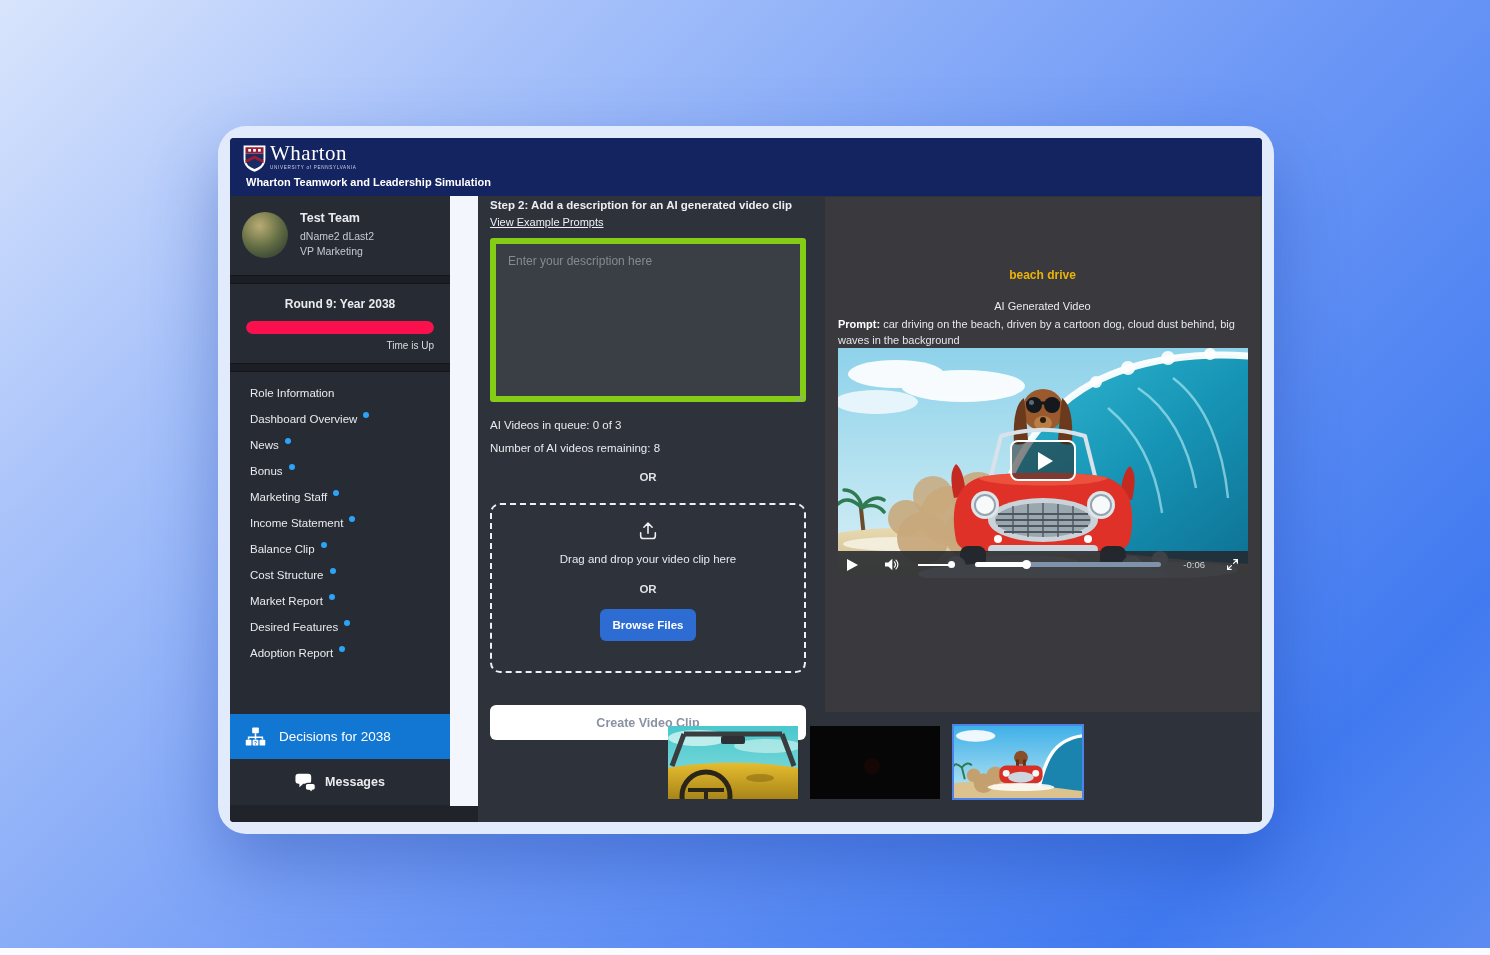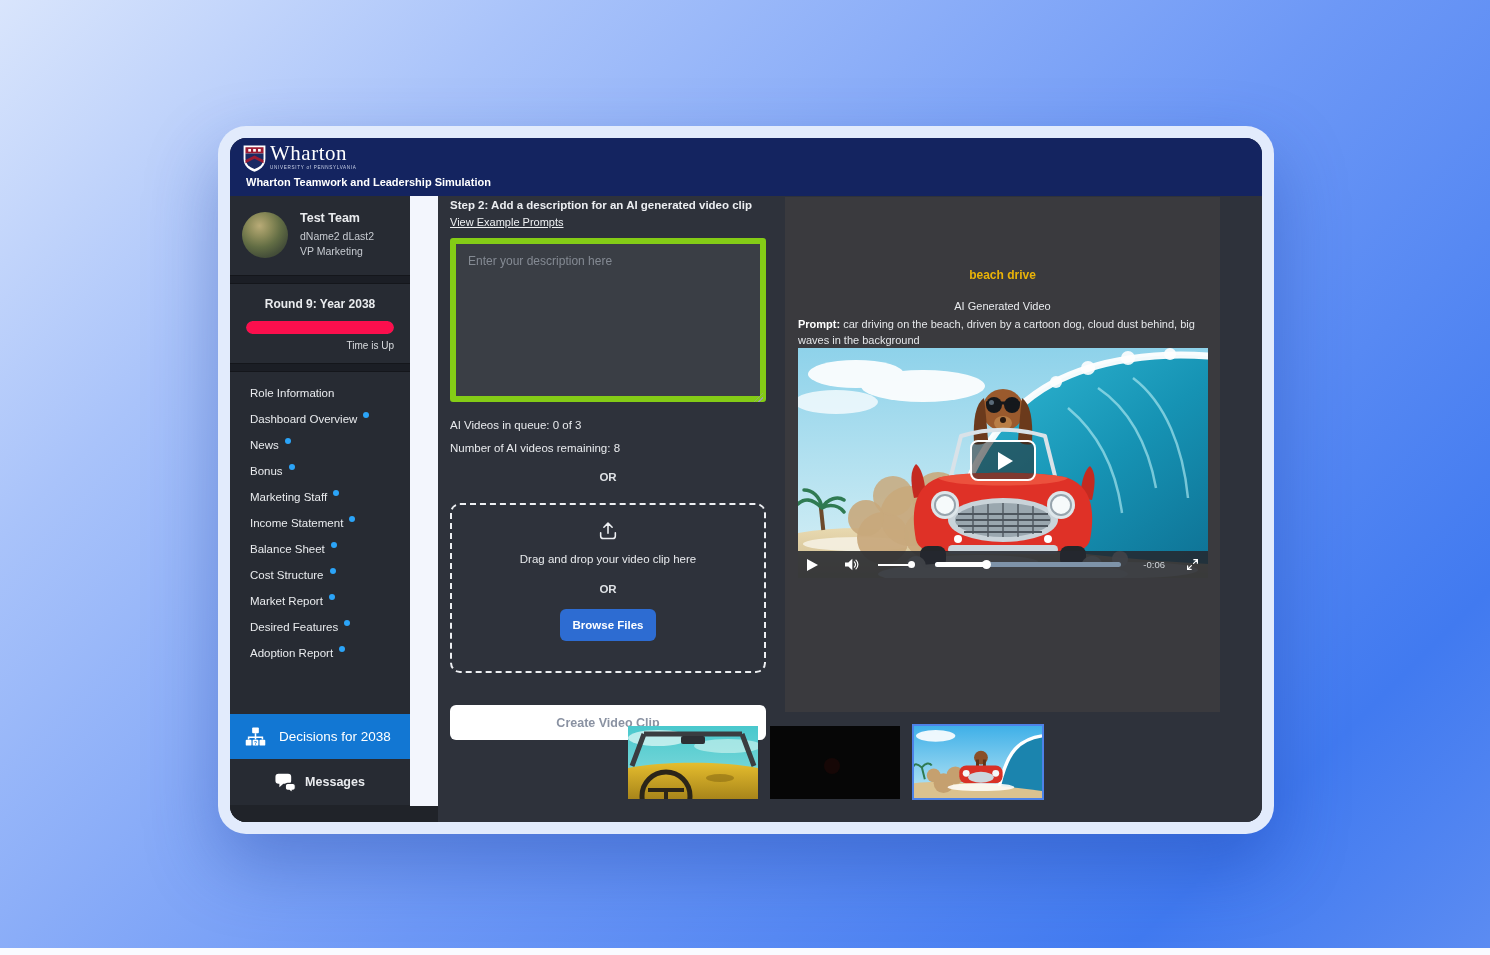--- a/index.html
+++ b/index.html
@@ -10,37 +10,37 @@
     position: relative;
   }
   .page-bottom-strip { position:absolute; left:0; right:0; bottom:0; height:7px; background:#f9fbff; }
 
   .frame {
     position:absolute; left:218px; top:126px; width:1056px; height:708px;
     background:#e2ebfc; border-radius:28px;
     box-shadow: 0 30px 70px rgba(23,60,160,.38);
   }
   .app {
-    position:absolute; inset:12px; border-radius:16px; overflow:hidden;
+    position:absolute; inset:12px; border-radius:4px; overflow:hidden;
     background:#2e323b; display:flex; flex-direction:column;
   }
 
   
   .header { height:58px; flex:none; background:#142460; position:relative; }
   .shield { position:absolute; left:13px; top:7px; }
   .brandcol { position:absolute; left:40px; top:5px; color:#fff; }
   .brand { font-family:"Liberation Serif", serif; font-size:21px; line-height:21px; letter-spacing:.5px; }
   .brandsub { font-size:4.6px; letter-spacing:.7px; color:#c9d1e8; margin-top:1px; }
   .apptitle { position:absolute; left:16px; top:38px; color:#fff; font-size:11px; font-weight:bold; }
 
   
   .bodyrow { flex:1; display:flex; min-height:0; }
 
   
-  .sidebar { width:180px; flex:none; background:#272b33; color:#e9ebee; display:flex; flex-direction:column; }
+  .sidebar { width:220px; flex:none; background:#272b33; color:#e9ebee; display:flex; flex-direction:column; }
   .team { display:flex; align-items:center; gap:12px; padding:15px 12px 16px 12px; }
   .avatar {
     width:46px; height:46px; border-radius:50%; flex:none;
     background: radial-gradient(circle at 38% 30%, #b9ab77 0%, #8d8c5a 26%, #626d44 50%, #47513a 72%, #323a2c 100%);
   }
   .teamname { font-size:12.5px; font-weight:bold; margin-bottom:4px; }
   .teamsub { font-size:10.5px; color:#c6cad0; line-height:15px; }
   .sep { height:9px; flex:none; background:#1b1e25; border-top:1px solid #14161b; border-bottom:1px solid #14161b; }
   .round { padding:13px 16px 12px 16px; }
   .roundlabel { text-align:center; font-size:12px; font-weight:bold; }
@@ -180,21 +180,21 @@
           <div class="timeup">Time is Up</div>
         </div>
         <div class="sep"></div>
         <div class="nav">
           <div class="nav-item"><span>Role Information</span></div>
           <div class="nav-item"><span>Dashboard Overview</span><span class="dot"></span></div>
           <div class="nav-item"><span>News</span><span class="dot"></span></div>
           <div class="nav-item"><span>Bonus</span><span class="dot"></span></div>
           <div class="nav-item"><span>Marketing Staff</span><span class="dot"></span></div>
           <div class="nav-item"><span>Income Statement</span><span class="dot"></span></div>
-          <div class="nav-item"><span>Balance Sheet</span><span class="dot"></span></div>
+          <div class="nav-item"><span>Balance Clip</span><span class="dot"></span></div>
           <div class="nav-item"><span>Cost Structure</span><span class="dot"></span></div>
           <div class="nav-item"><span>Market Report</span><span class="dot"></span></div>
           <div class="nav-item"><span>Desired Features</span><span class="dot"></span></div>
           <div class="nav-item"><span>Adoption Report</span><span class="dot"></span></div>
         </div>
         <div class="decisions">
           <svg width="23" height="23" viewBox="0 0 24 24">
             <rect x="8.5" y="2.5" width="7" height="6" rx="1" fill="#fff"></rect>
             <path d="M12 8.5 v3 M4.8 15 v-2.2 h14.4 V15 M12 11.5 V15" stroke="#fff" stroke-width="1.6" fill="none"></path>
             <rect x="1.8" y="15.5" width="6" height="6" rx="1" fill="#fff"></rect>

